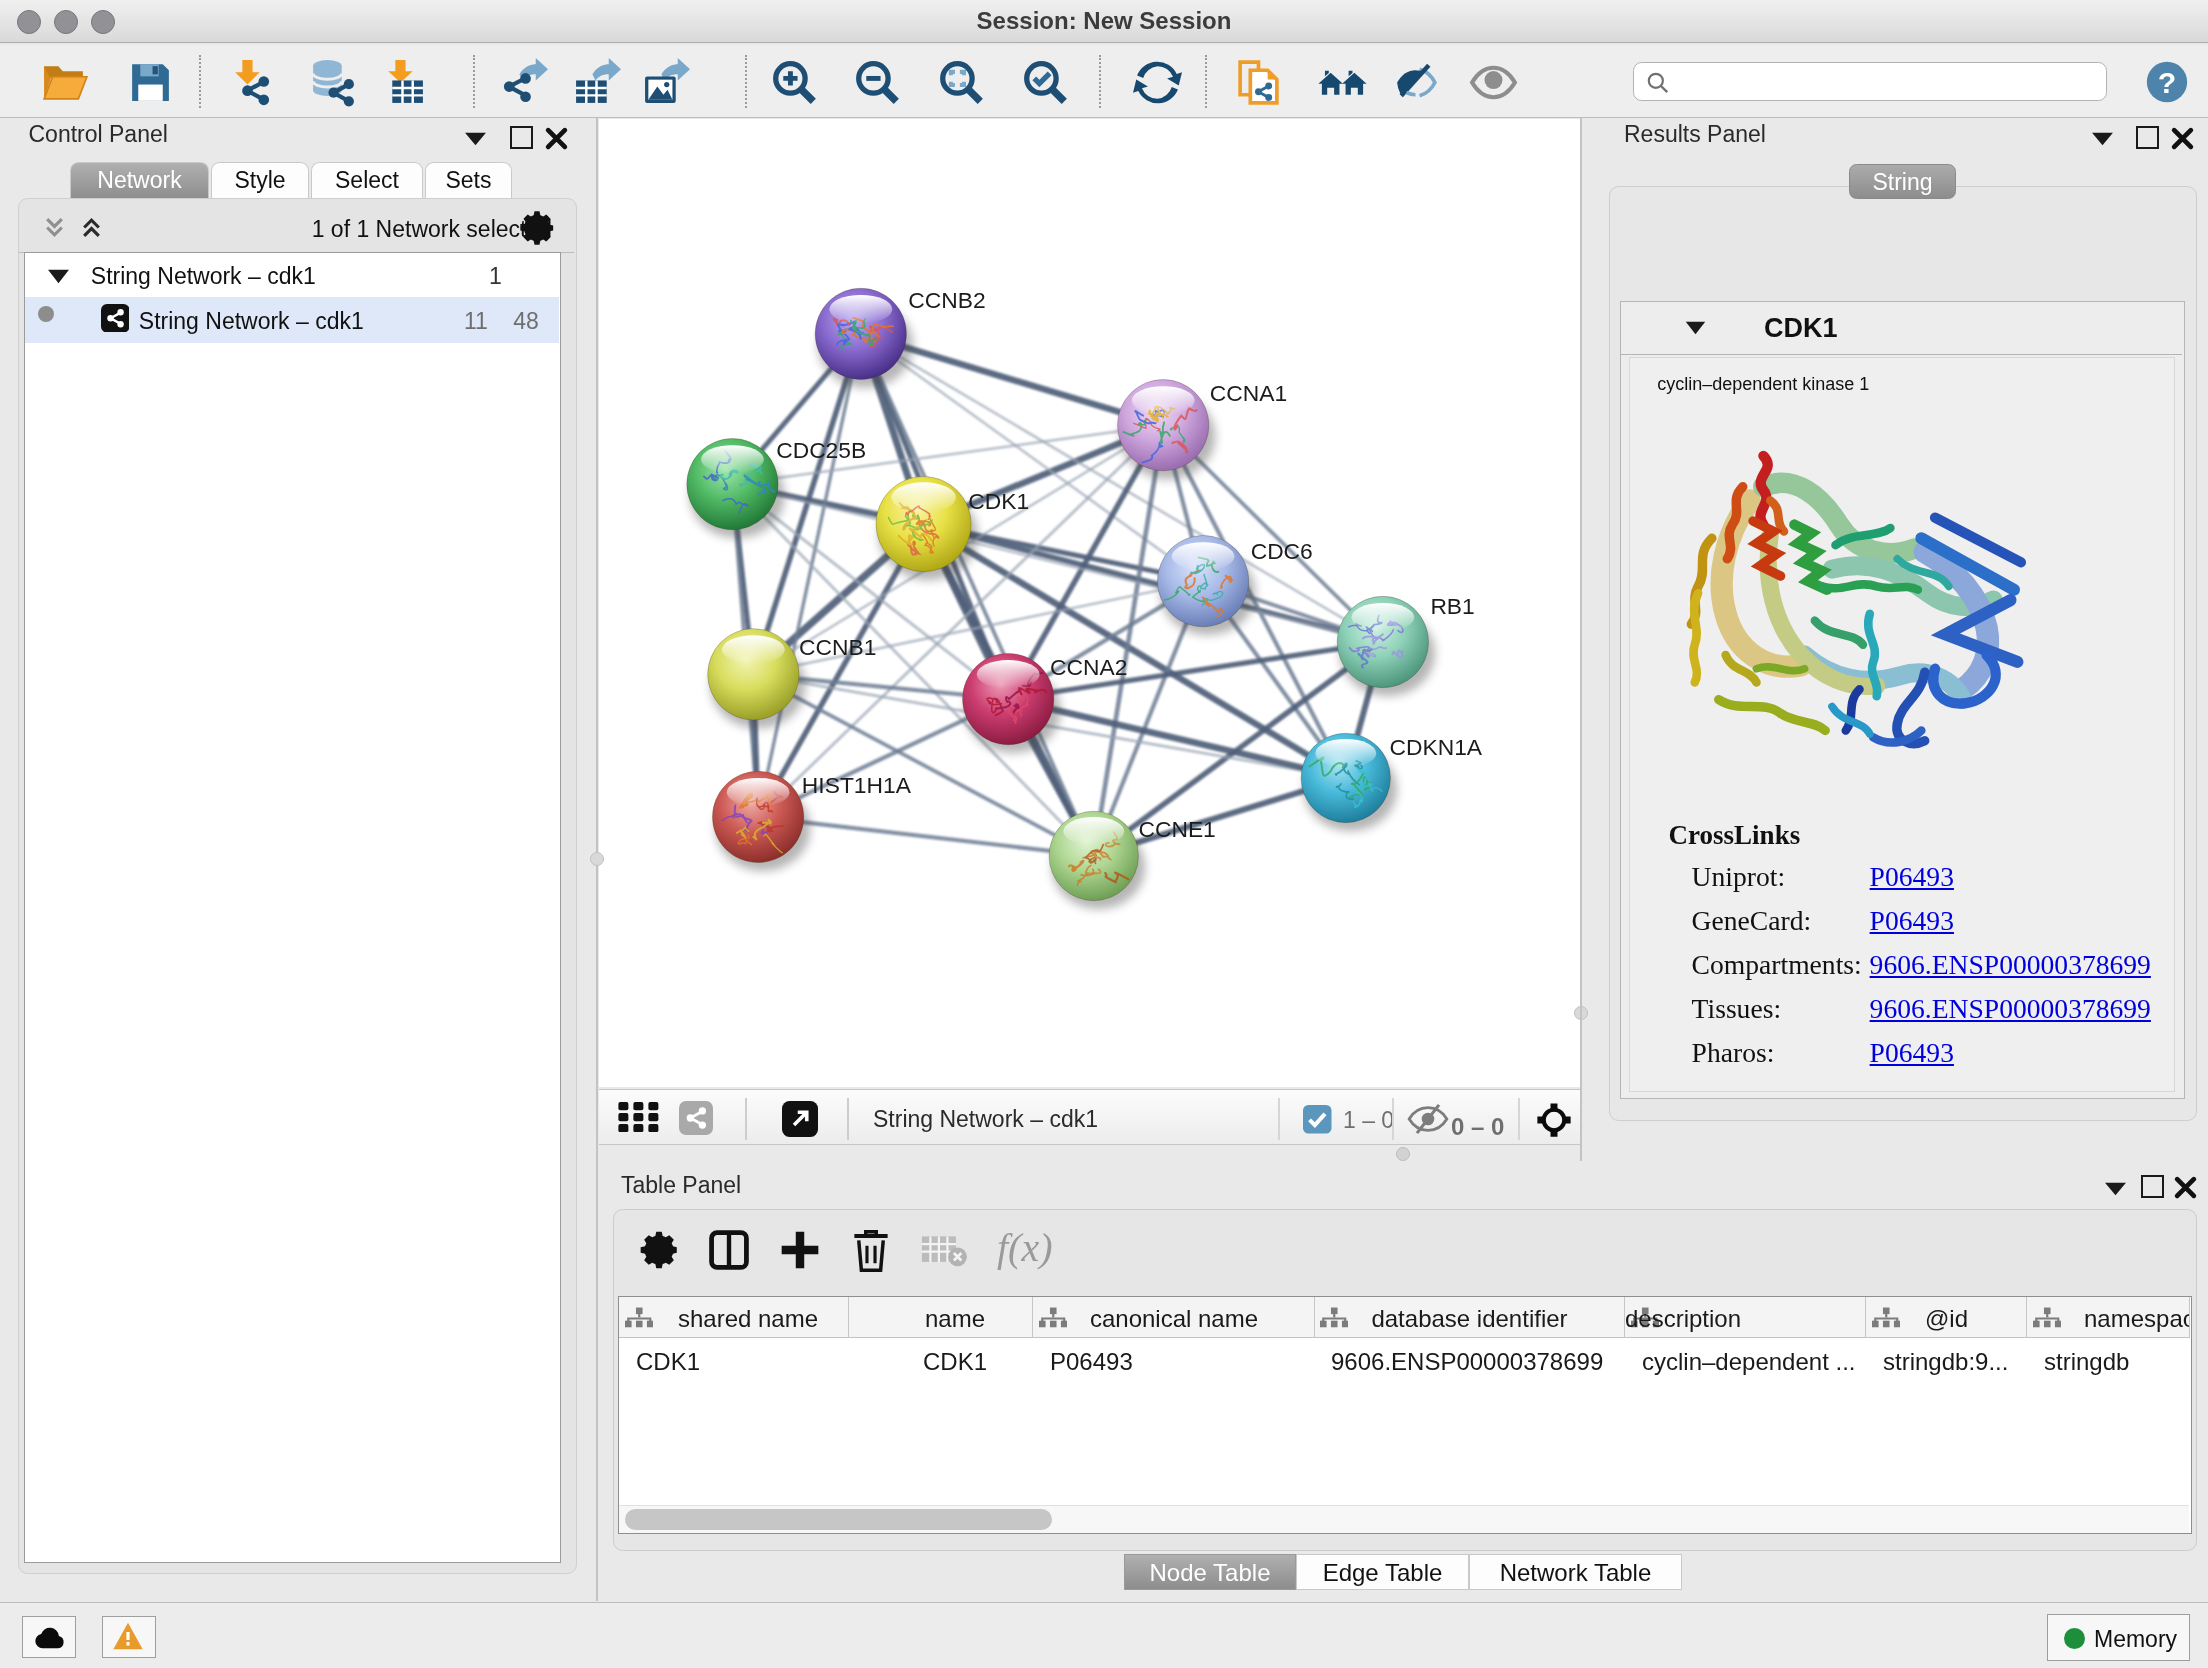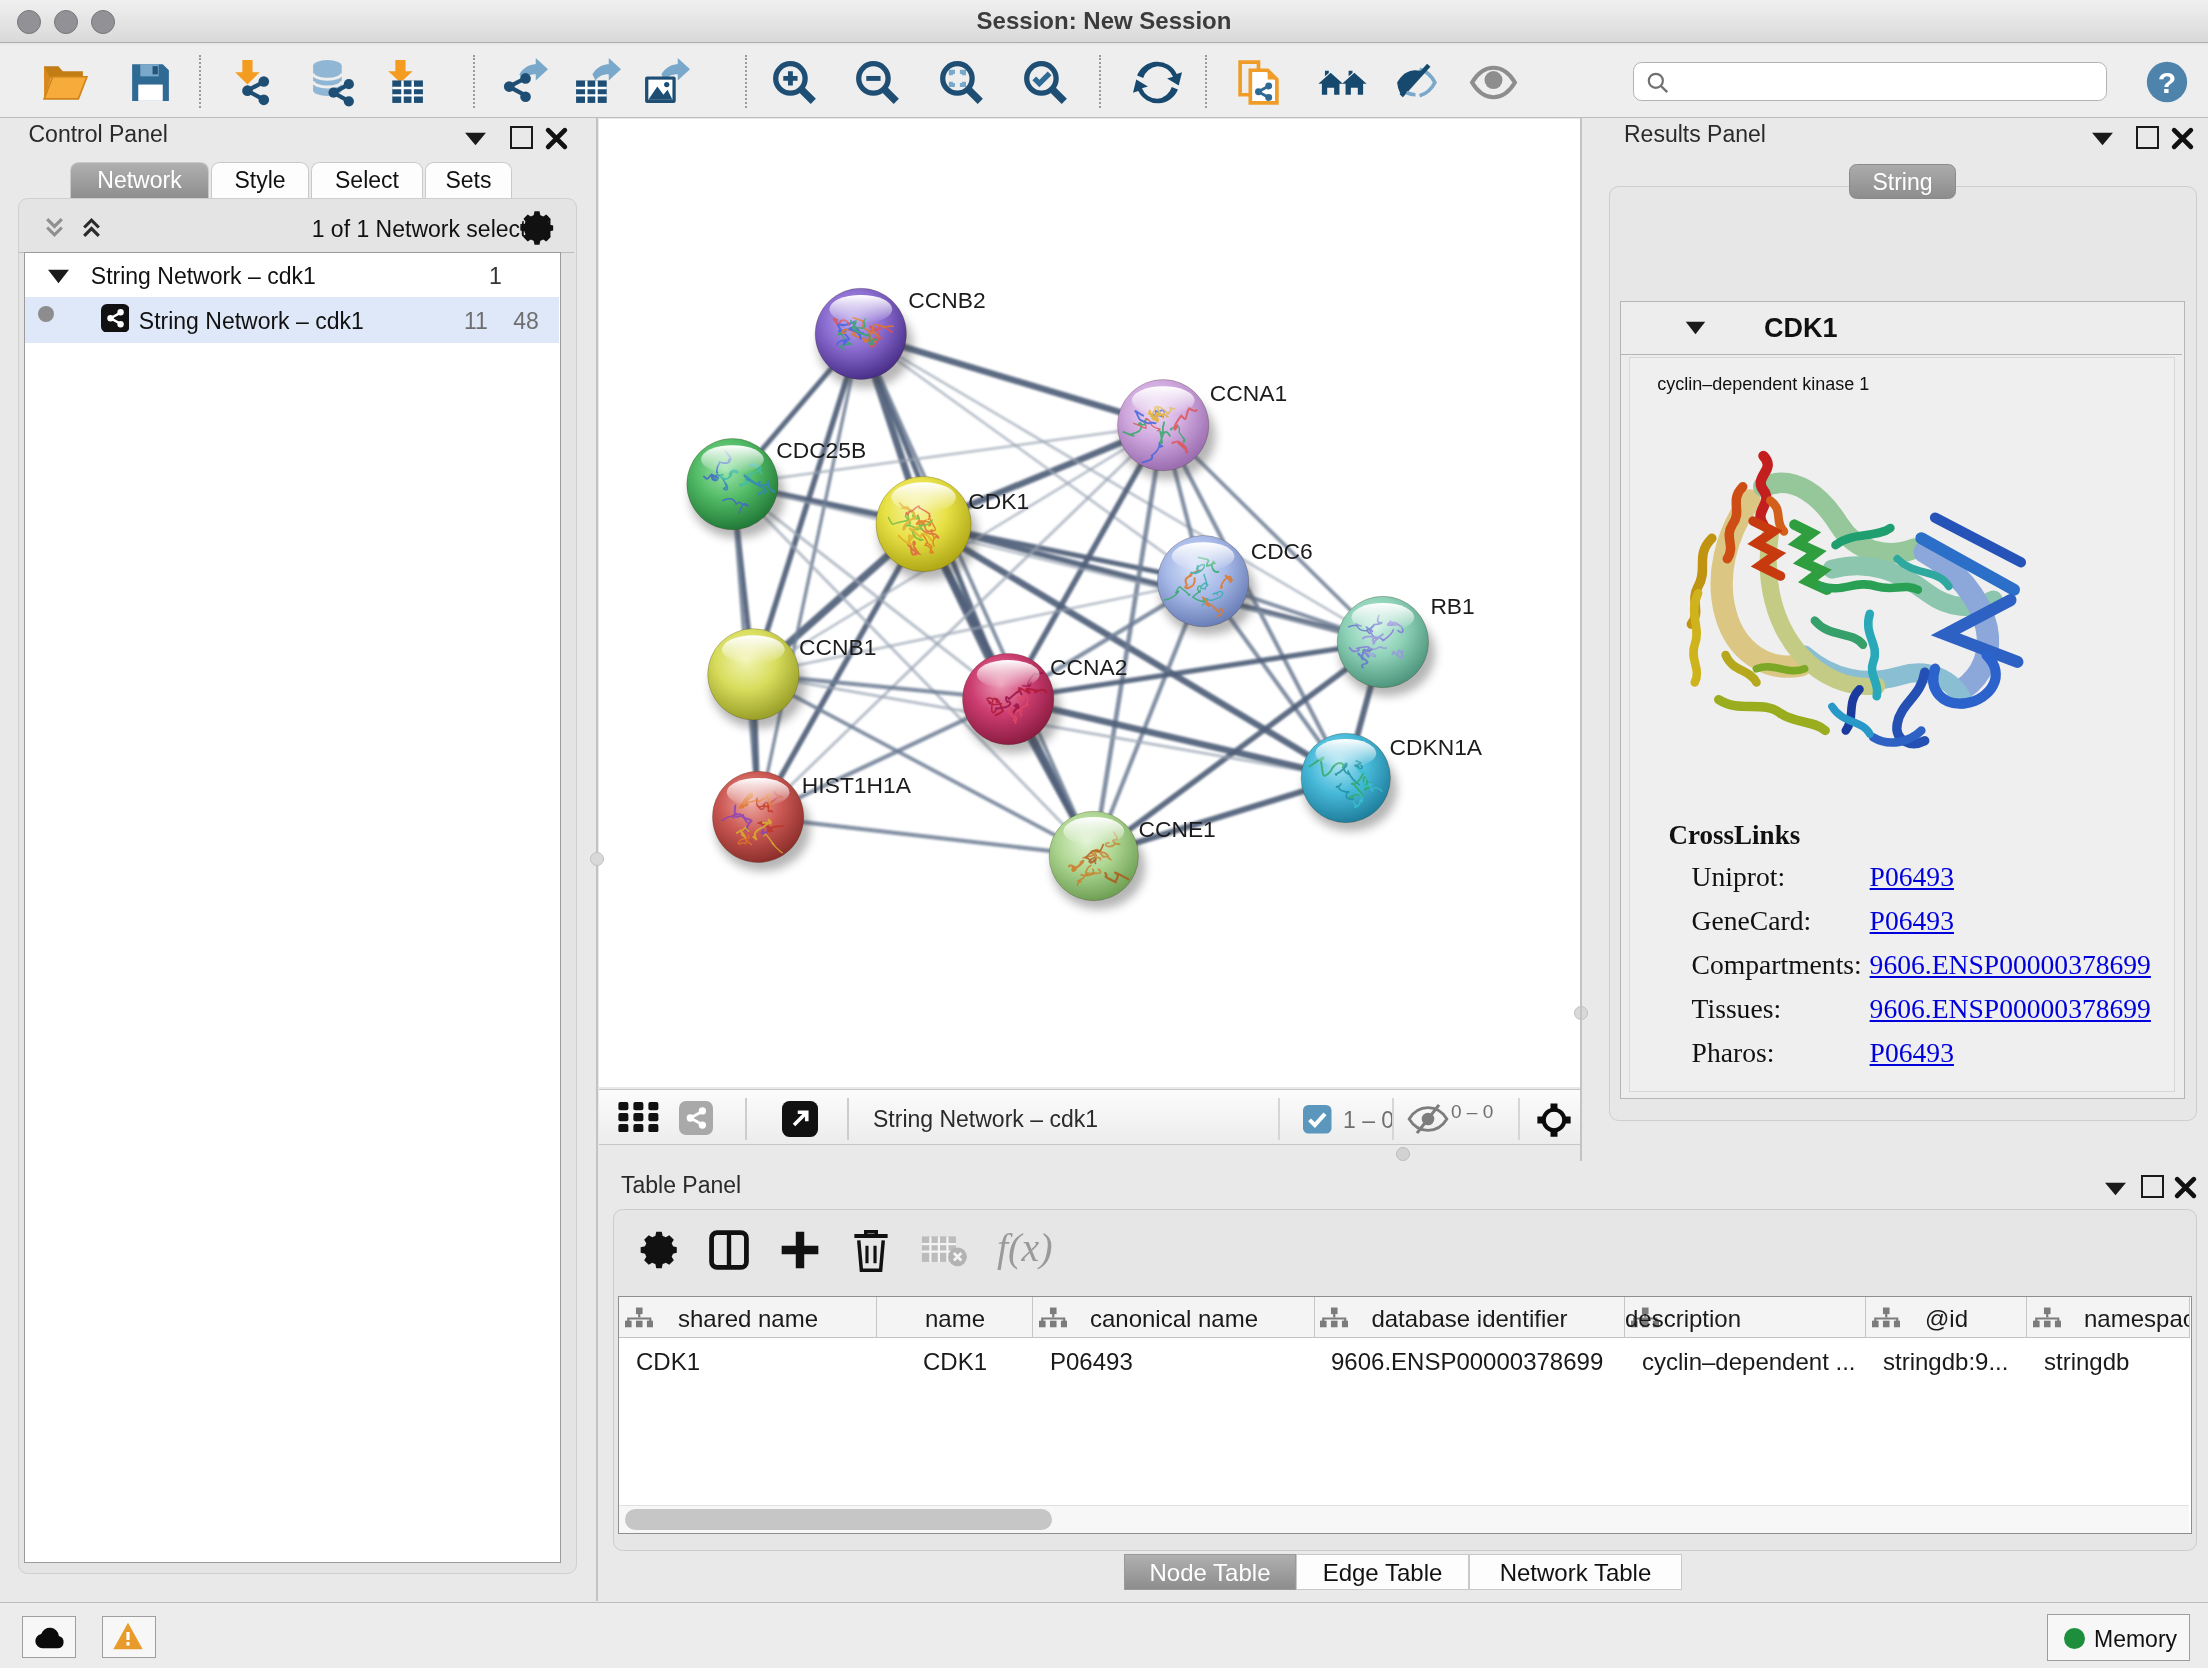--- a/index.html
+++ b/index.html
@@ -657,21 +657,21 @@
     </svg>
   <div style="position:absolute;left:744px;top:17px;font-size:23px;color:#6f6f6f;">1 – 0</div>
   <div style="position:absolute;left:793px;top:7.6px;height:42px;width:1.9px;background:#d6d6d6;"></div>
   <svg style="position:absolute;left:807px;top:13.3px;width:44px;height:32px;" viewBox="0 0 28 20">
       <g fill="none" stroke="#7d7d7d" stroke-width="1.8">
         <path d="M2 10C5 5 9 2.8 14 2.8S23 5 26 10c-3 5-7 7.2-12 7.2S5 15 2 10z"></path>
       </g>
       <circle cx="14" cy="10" r="4" fill="#7d7d7d"></circle>
       <path stroke="#7d7d7d" stroke-width="2" d="M21 1 7 19" fill="none"></path>
     </svg>
-  <div style="position:absolute;left:852px;top:11px;font-size:19px;color:#6f6f6f;">0 – 0</div>
+  <div style="position:absolute;left:852px;top:23px;font-size:24px;color:#6f6f6f;font-weight:bold;">0 – 0</div>
   <div style="position:absolute;left:919px;top:7.6px;height:42px;width:1.9px;background:#d6d6d6;"></div>
   <svg style="position:absolute;left:936px;top:10.5px;width:38px;height:38px;" viewBox="0 0 24 24">
       <g fill="none" stroke="#0b0b0b" stroke-width="2.6">
         <circle cx="12" cy="12" r="6.5"></circle>
       </g>
       <g stroke="#0b0b0b" stroke-width="4.4">
         <path d="M12 1.5v5M12 17.5v5M1.5 12h5M17.5 12h5"></path>
       </g>
     </svg>
 </div>
@@ -780,21 +780,21 @@
           <path d="M1 6.5h20M1 11h20M6 2v15M11 2v15M16 2v15"></path>
         </g>
         <circle cx="22" cy="14" r="5.5" fill="#8a8a8a"></circle>
         <path stroke="#fff" stroke-width="1.6" d="m19.8 11.8 4.4 4.4M24.2 11.8l-4.4 4.4"></path>
       </g>
     </svg>
   <div style="position:absolute;left:398px;top:63px;font-family:'Liberation Serif',serif;font-style:italic;font-size:40px;color:#9a9a9a;">f(x)</div>
 
   <div style="position:absolute;left:19px;top:135px;width:1574px;height:238px;background:#ffffff;border:1.9px solid #8f8f8f;">
     <div id="thead" style="position:absolute;left:0;top:0;width:1570px;height:41px;background:#f4f4f4;border-bottom:1.9px solid #c2c2c2;font-size:24px;color:#1a1a1a;">
-        <div style="position:absolute;top:0;height:41px;left:0px;width:258px;border-right:1.9px solid #c6c6c6;overflow:hidden;">
+        <div style="position:absolute;top:0;height:41px;left:0px;width:230px;border-right:1.9px solid #c6c6c6;overflow:hidden;">
           <svg style="position:absolute;left:5.7px;top:9.5px;width:28.5px;height:23px;" viewBox="0 0 26 20">
             <g fill="#7c7c7c">
               <rect x="10" y="0" width="6" height="6"></rect>
               <rect x="0" y="12" width="6" height="6"></rect>
               <rect x="10" y="12" width="6" height="6"></rect>
               <rect x="20" y="12" width="6" height="6"></rect>
               <path d="M12 5h2v4h-2z"></path>
               <path d="M2 14h2v-3h18v3h2v-5H2z"></path>
             </g>
           </svg>

